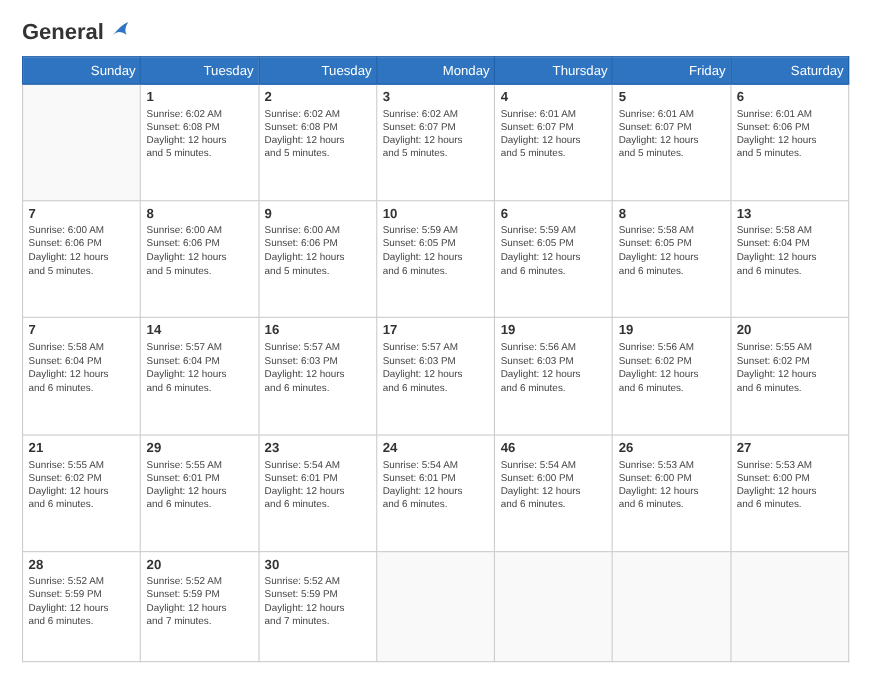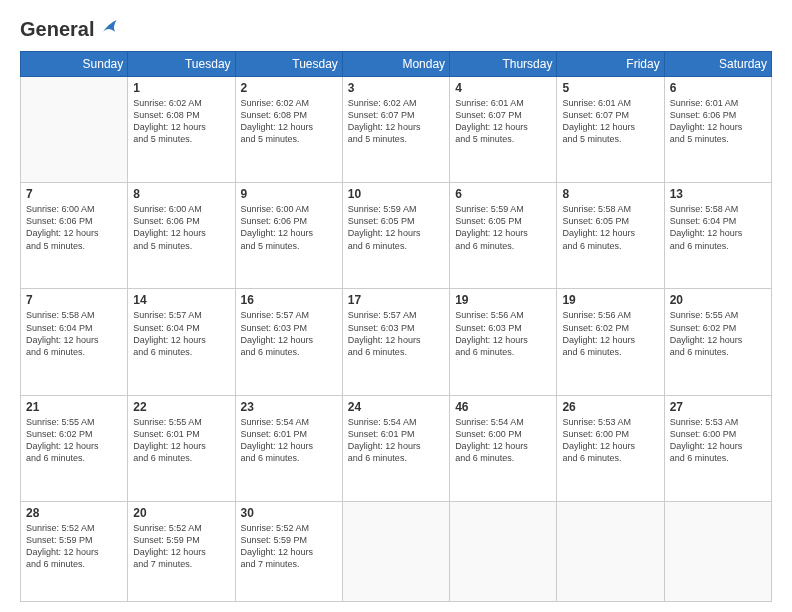--- a/index.html
+++ b/index.html
@@ -275,21 +275,21 @@
         </tr>
         <tr>
           <td>
             <span class="day-num">21</span>
             <div class="day-info" style="white-space: pre-line;">Sunrise: 5:55 AM
 Sunset: 6:02 PM
 Daylight: 12 hours
 and 6 minutes.</div>
           </td>
           <td>
-            <span class="day-num">22</span>
+            <span class="day-num">29</span>
             <div class="day-info" style="white-space: pre-line;">Sunrise: 5:55 AM
 Sunset: 6:01 PM
 Daylight: 12 hours
 and 6 minutes.</div>
           </td>
           <td>
             <span class="day-num">23</span>
             <div class="day-info" style="white-space: pre-line;">Sunrise: 5:54 AM
 Sunset: 6:01 PM
 Daylight: 12 hours

